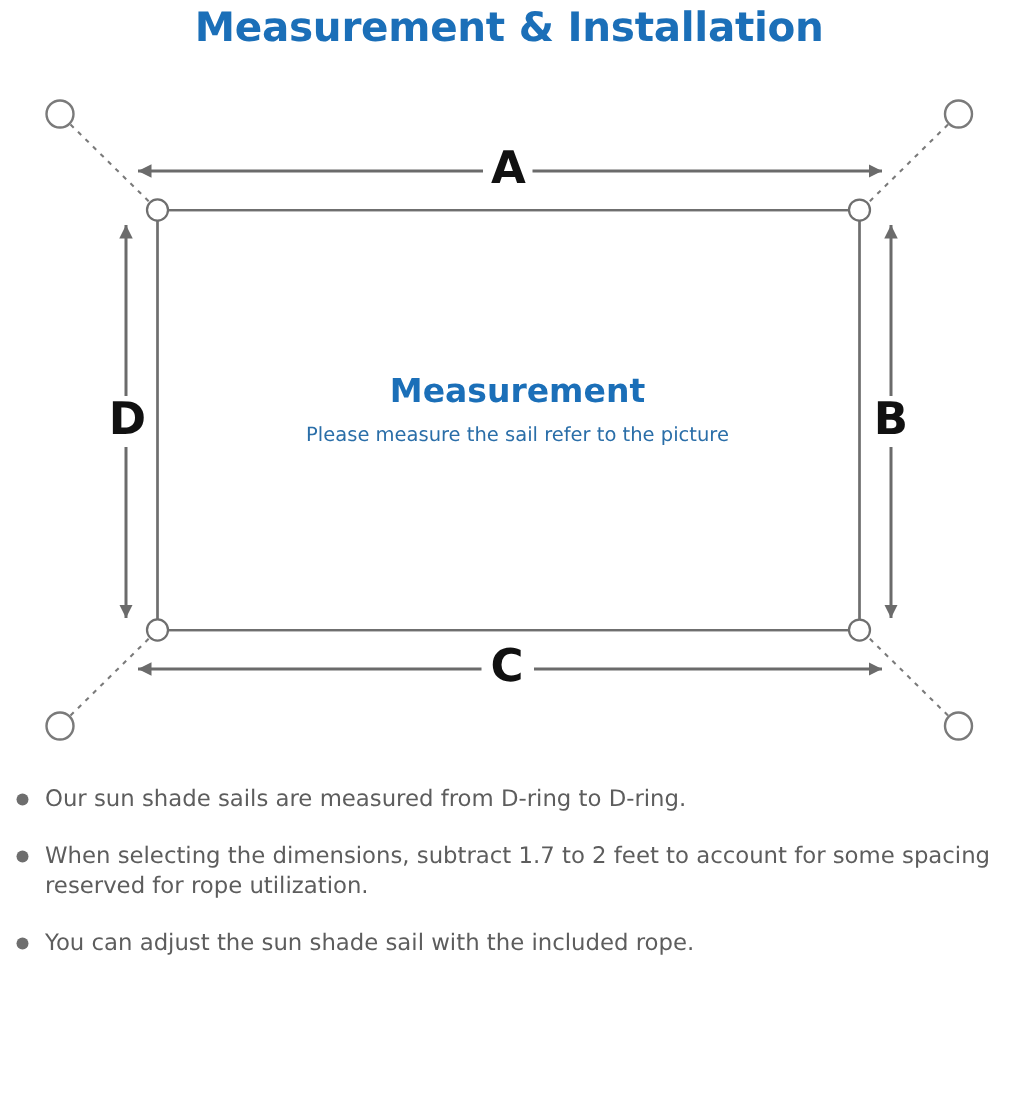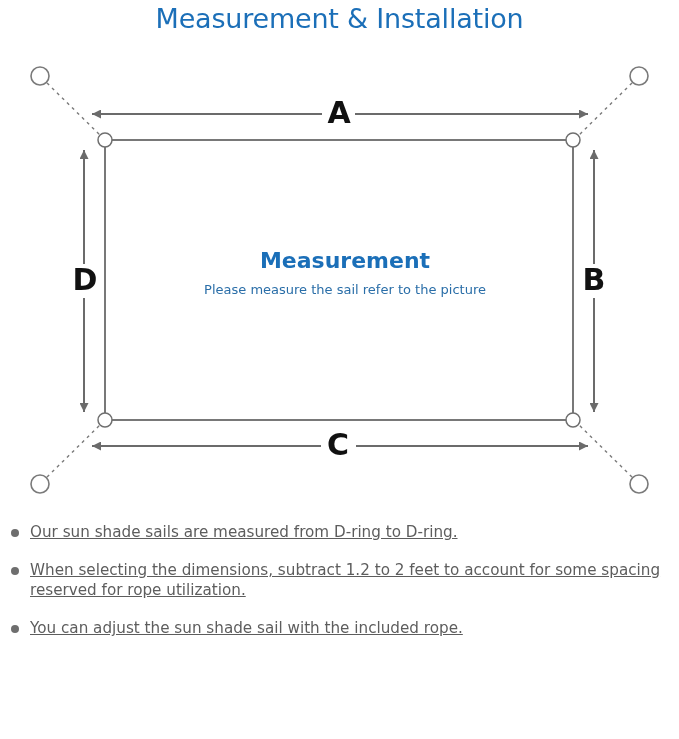--- a/index.html
+++ b/index.html
@@ -17,21 +17,21 @@
   }
 
   
   .page-title {
     position: absolute;
     top: 0px;
     left: 0;
     width: 679px;
     text-align: center;
     font-size: 27px;
-    font-weight: normal;
+    font-weight: bold;
     color: #1b6fb8;
     letter-spacing: -0.2px;
     line-height: 38px;
     white-space: nowrap;
   }
 
   
   .diagram {
     position: absolute;
     top: 44px;
@@ -75,21 +75,20 @@
   }
   .note-row {
     position: relative;
     padding-left: 30px;
     padding-right: 8px;
     margin-bottom: 18px;
     color: #5d5d5d;
     font-size: 15.2px;
     line-height: 20px;
     font-family: "DejaVu Sans", "Liberation Sans", sans-serif;
-    text-decoration: underline;
   }
   .note-row:last-child { margin-bottom: 0; }
   .note-bullet {
     position: absolute;
     left: 11px;
     top: 7px;
     width: 8px;
     height: 8px;
     border-radius: 50%;
     background: #6e6e6e;
@@ -172,19 +171,19 @@
   </svg>
 </div>
 
 <div class="notes">
   <div class="note-row">
     <span class="note-bullet"></span>
     <span class="note-text">Our sun shade sails are measured from D-ring to D-ring.</span>
   </div>
   <div class="note-row">
     <span class="note-bullet"></span>
-    <span class="note-text">When selecting the dimensions, subtract 1.2 to 2 feet to account for some spacing reserved for rope utilization.</span>
+    <span class="note-text">When selecting the dimensions, subtract 1.7 to 2 feet to account for some spacing reserved for rope utilization.</span>
   </div>
   <div class="note-row">
     <span class="note-bullet"></span>
     <span class="note-text">You can adjust the sun shade sail with the included rope.</span>
   </div>
 </div>
 
 </body></html>

